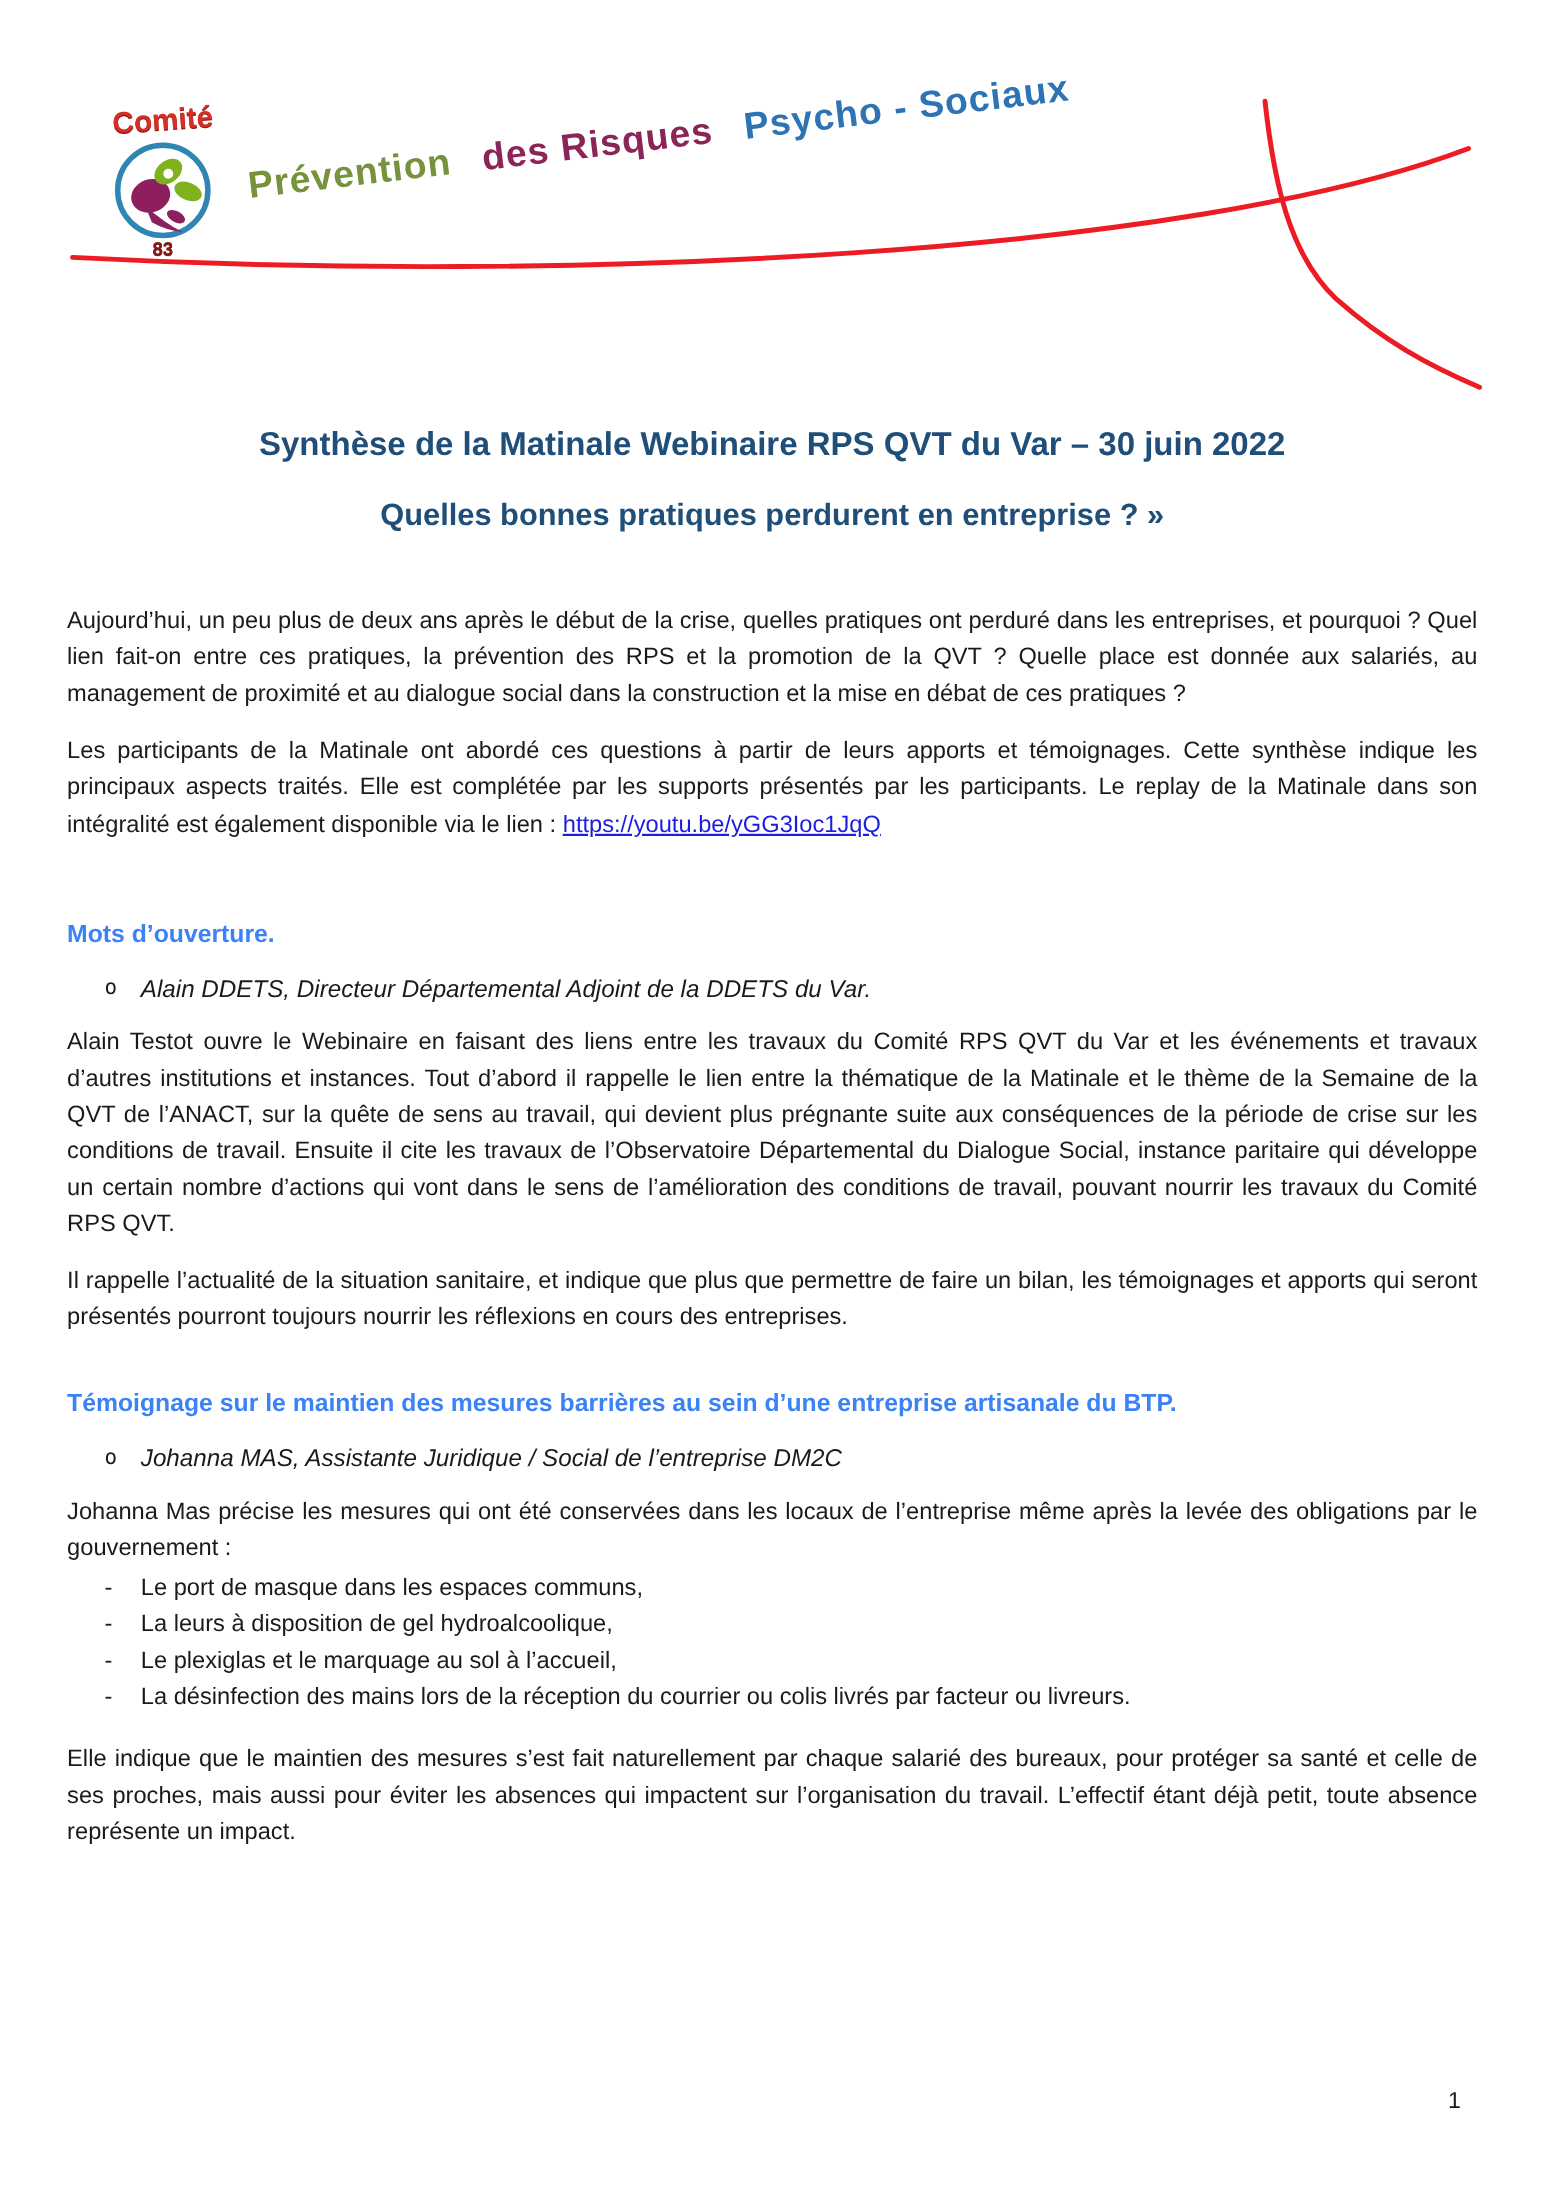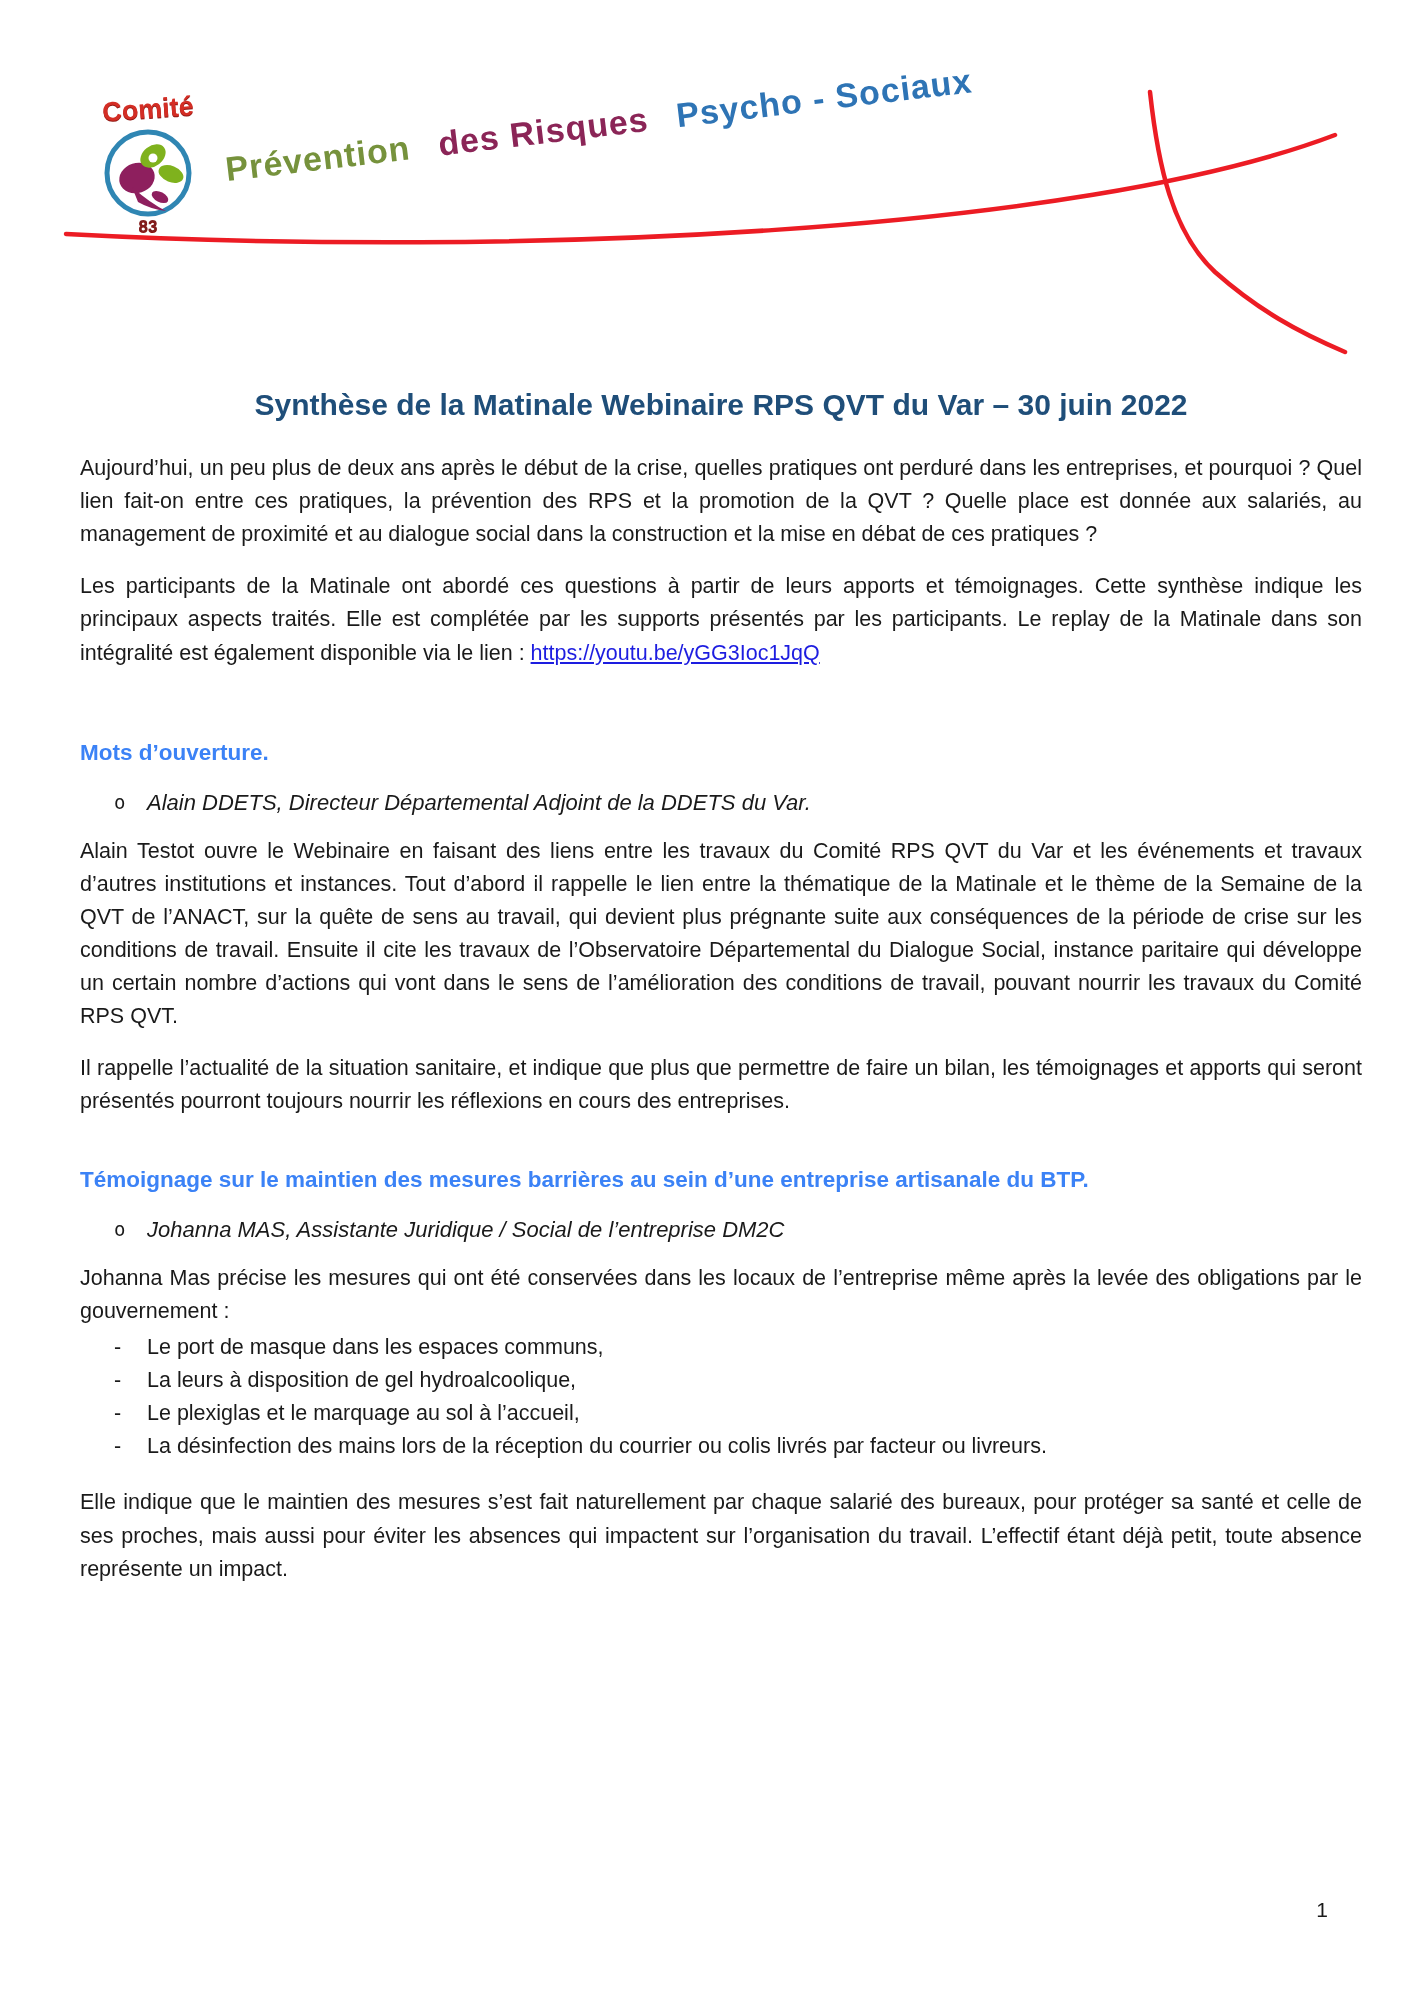--- a/index.html
+++ b/index.html
@@ -36,21 +36,21 @@
     position: absolute; left: 228px; top: 150px;
     transform: rotate(-6.8deg);
     transform-origin: left bottom;
     white-space: nowrap;
     font-size: 34px; font-weight: bold;
     letter-spacing: 1px;
   }
   .banner span { margin-right: 18px; }
 
   
-  .main { position: absolute; left: 80px; top: 388px; width: 1282px; }
+  .main { position: absolute; left: 61px; top: 388px; width: 1282px; }
 
   .doc-title {
     margin: 0 0 30px 0;
     font-size: 30px; font-weight: bold; color: #1f4e79;
     text-align: center;
   }
   .doc-subtitle {
     margin: 0 0 28px 0;
     font-size: 28px; font-weight: bold; color: #1f4e79;
     text-align: center;
@@ -123,20 +123,21 @@
     <div class="banner">
       <span style="color: rgb(118, 146, 60);">Prévention</span>
       <span style="color: rgb(139, 37, 87);">des Risques</span>
       <span style="color: rgb(46, 116, 181);">Psycho - Sociaux</span>
     </div>
   </div>
 
   <div class="main">
 
     <h1 class="doc-title">Synthèse de la Matinale Webinaire RPS QVT du Var – 30 juin 2022</h1>
+    <h2 class="doc-subtitle last">Quelles bonnes pratiques perdurent en entreprise ? »</h2>
 
     <p class="body-text">Aujourd’hui, un peu plus de deux ans après le début de la crise, quelles pratiques ont perduré dans les entreprises, et pourquoi ? Quel lien fait-on entre ces pratiques, la prévention des RPS et la promotion de la QVT ? Quelle place est donnée aux salariés, au management de proximité et au dialogue social dans la construction et la mise en débat de ces pratiques ?</p>
 
     <p class="body-text intro-2"><span>Les participants de la Matinale ont abordé ces questions à partir de leurs apports et témoignages. Cette synthèse indique les principaux aspects traités. Elle est complétée par les supports présentés par les participants. Le replay de la Matinale dans son intégralité est également disponible via le lien : </span><a class="doc-link" href="#">https://youtu.be/yGG3Ioc1JqQ</a></p>
 
     <h3 class="section-heading">Mots d’ouverture.</h3>
     <ul class="plain speaker-list">
       <li class="bullet-item speaker-item">
         <span class="marker">o</span>
         <span>Alain DDETS, Directeur Départemental Adjoint de la DDETS du Var.</span>

